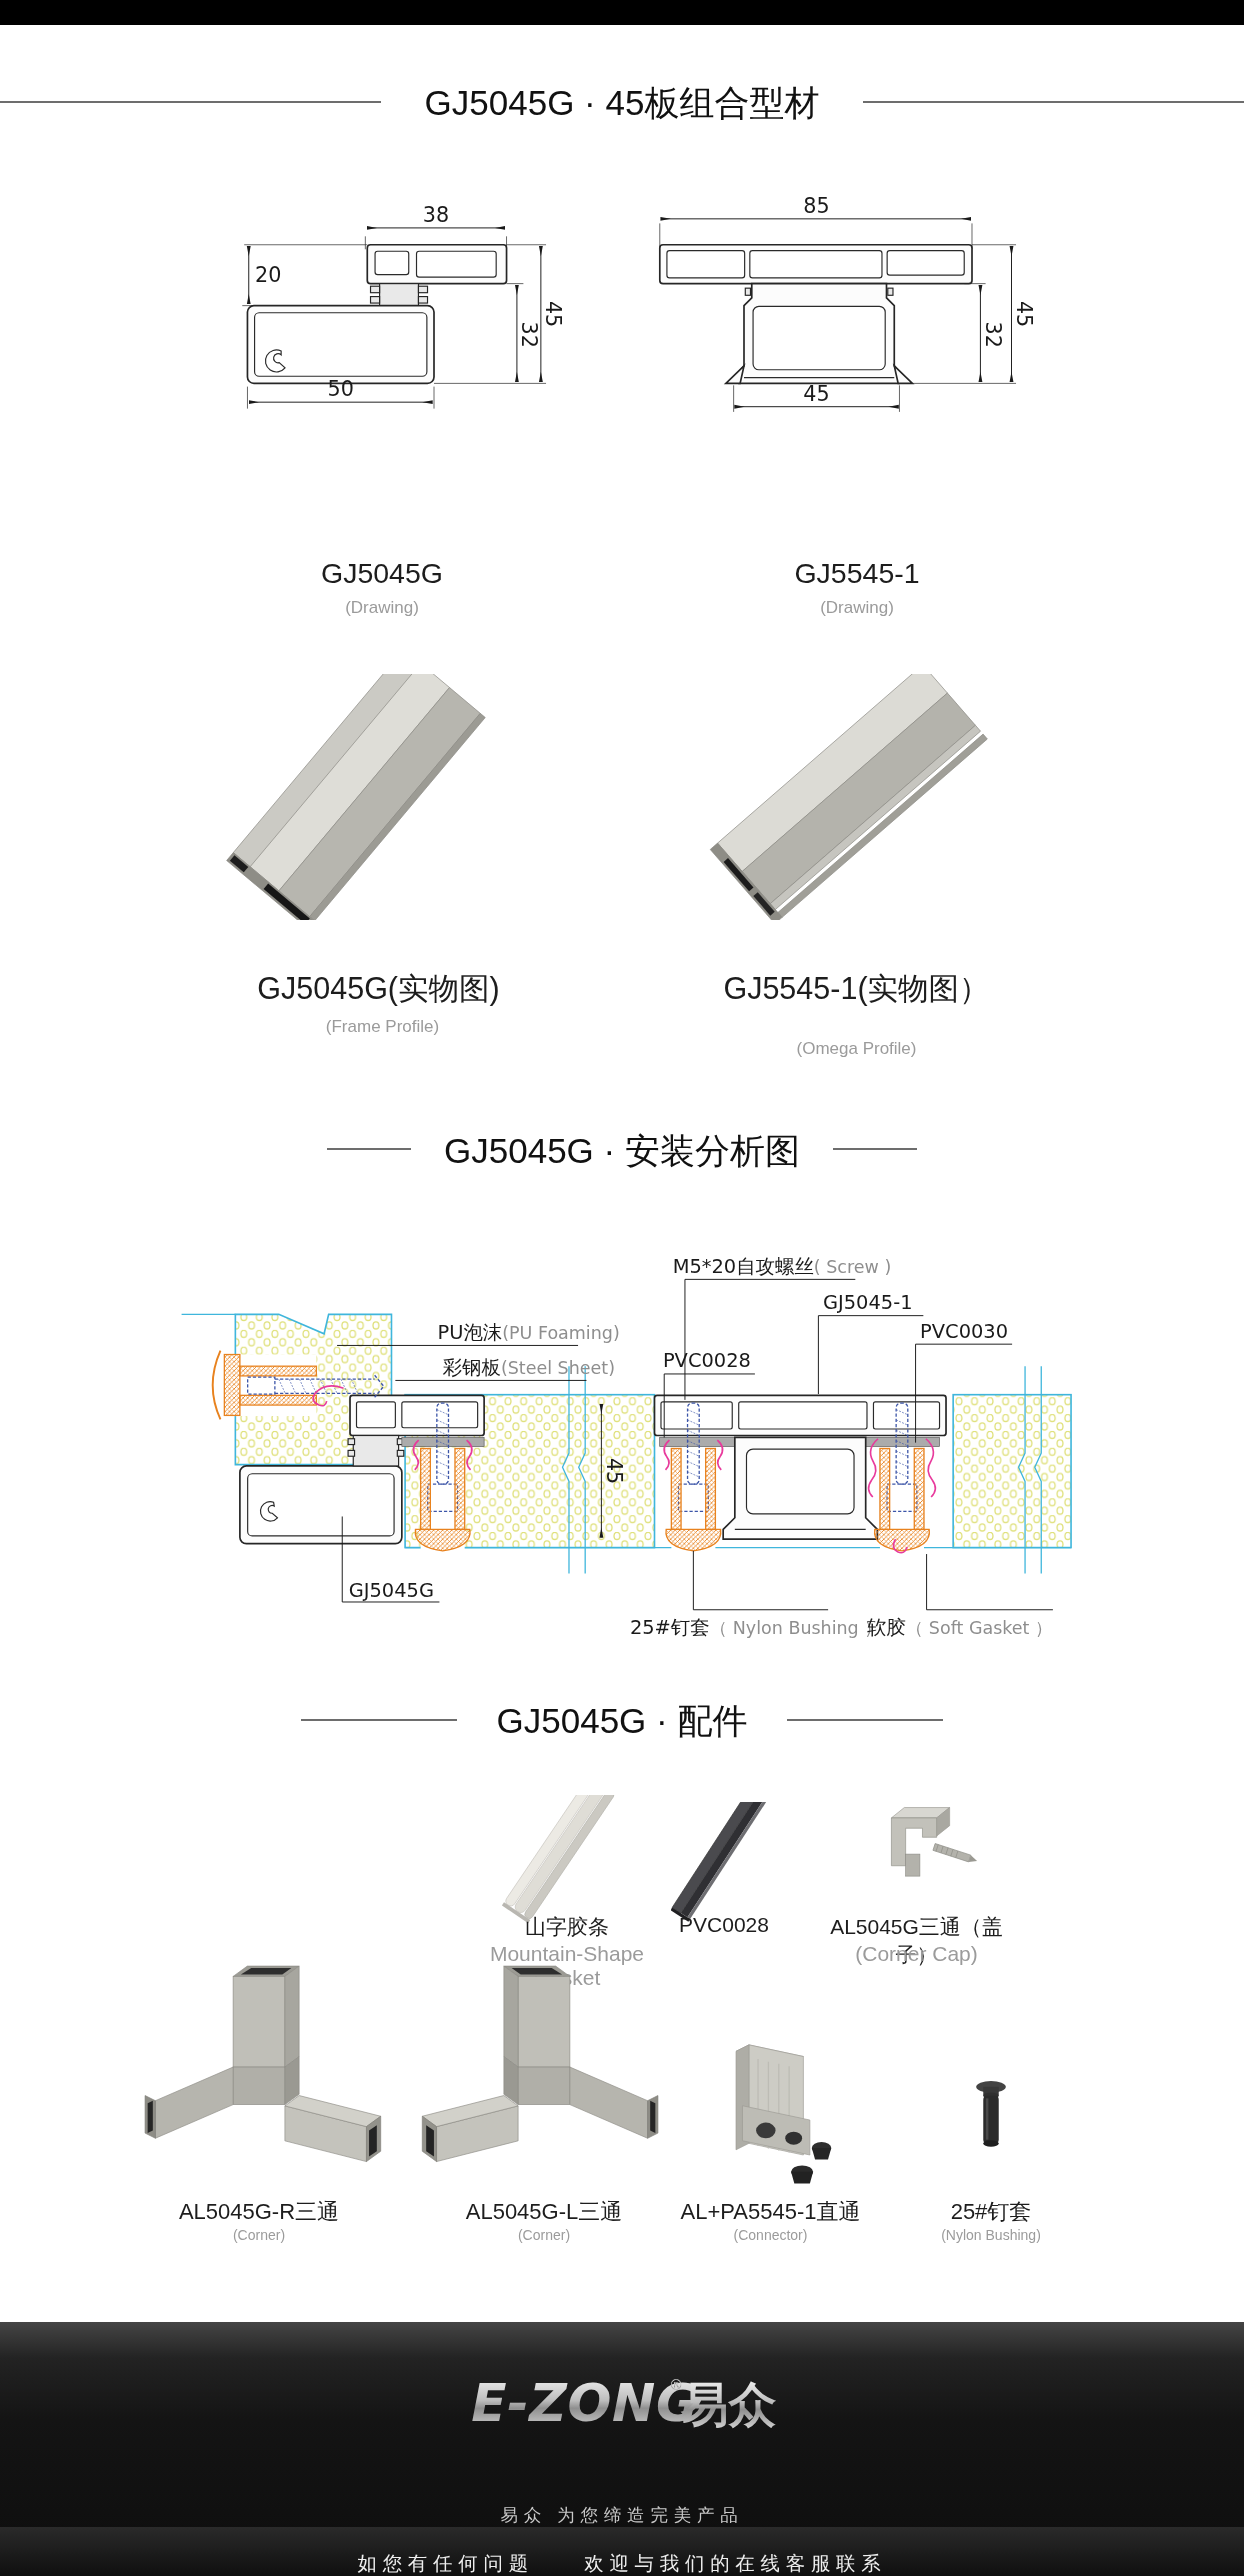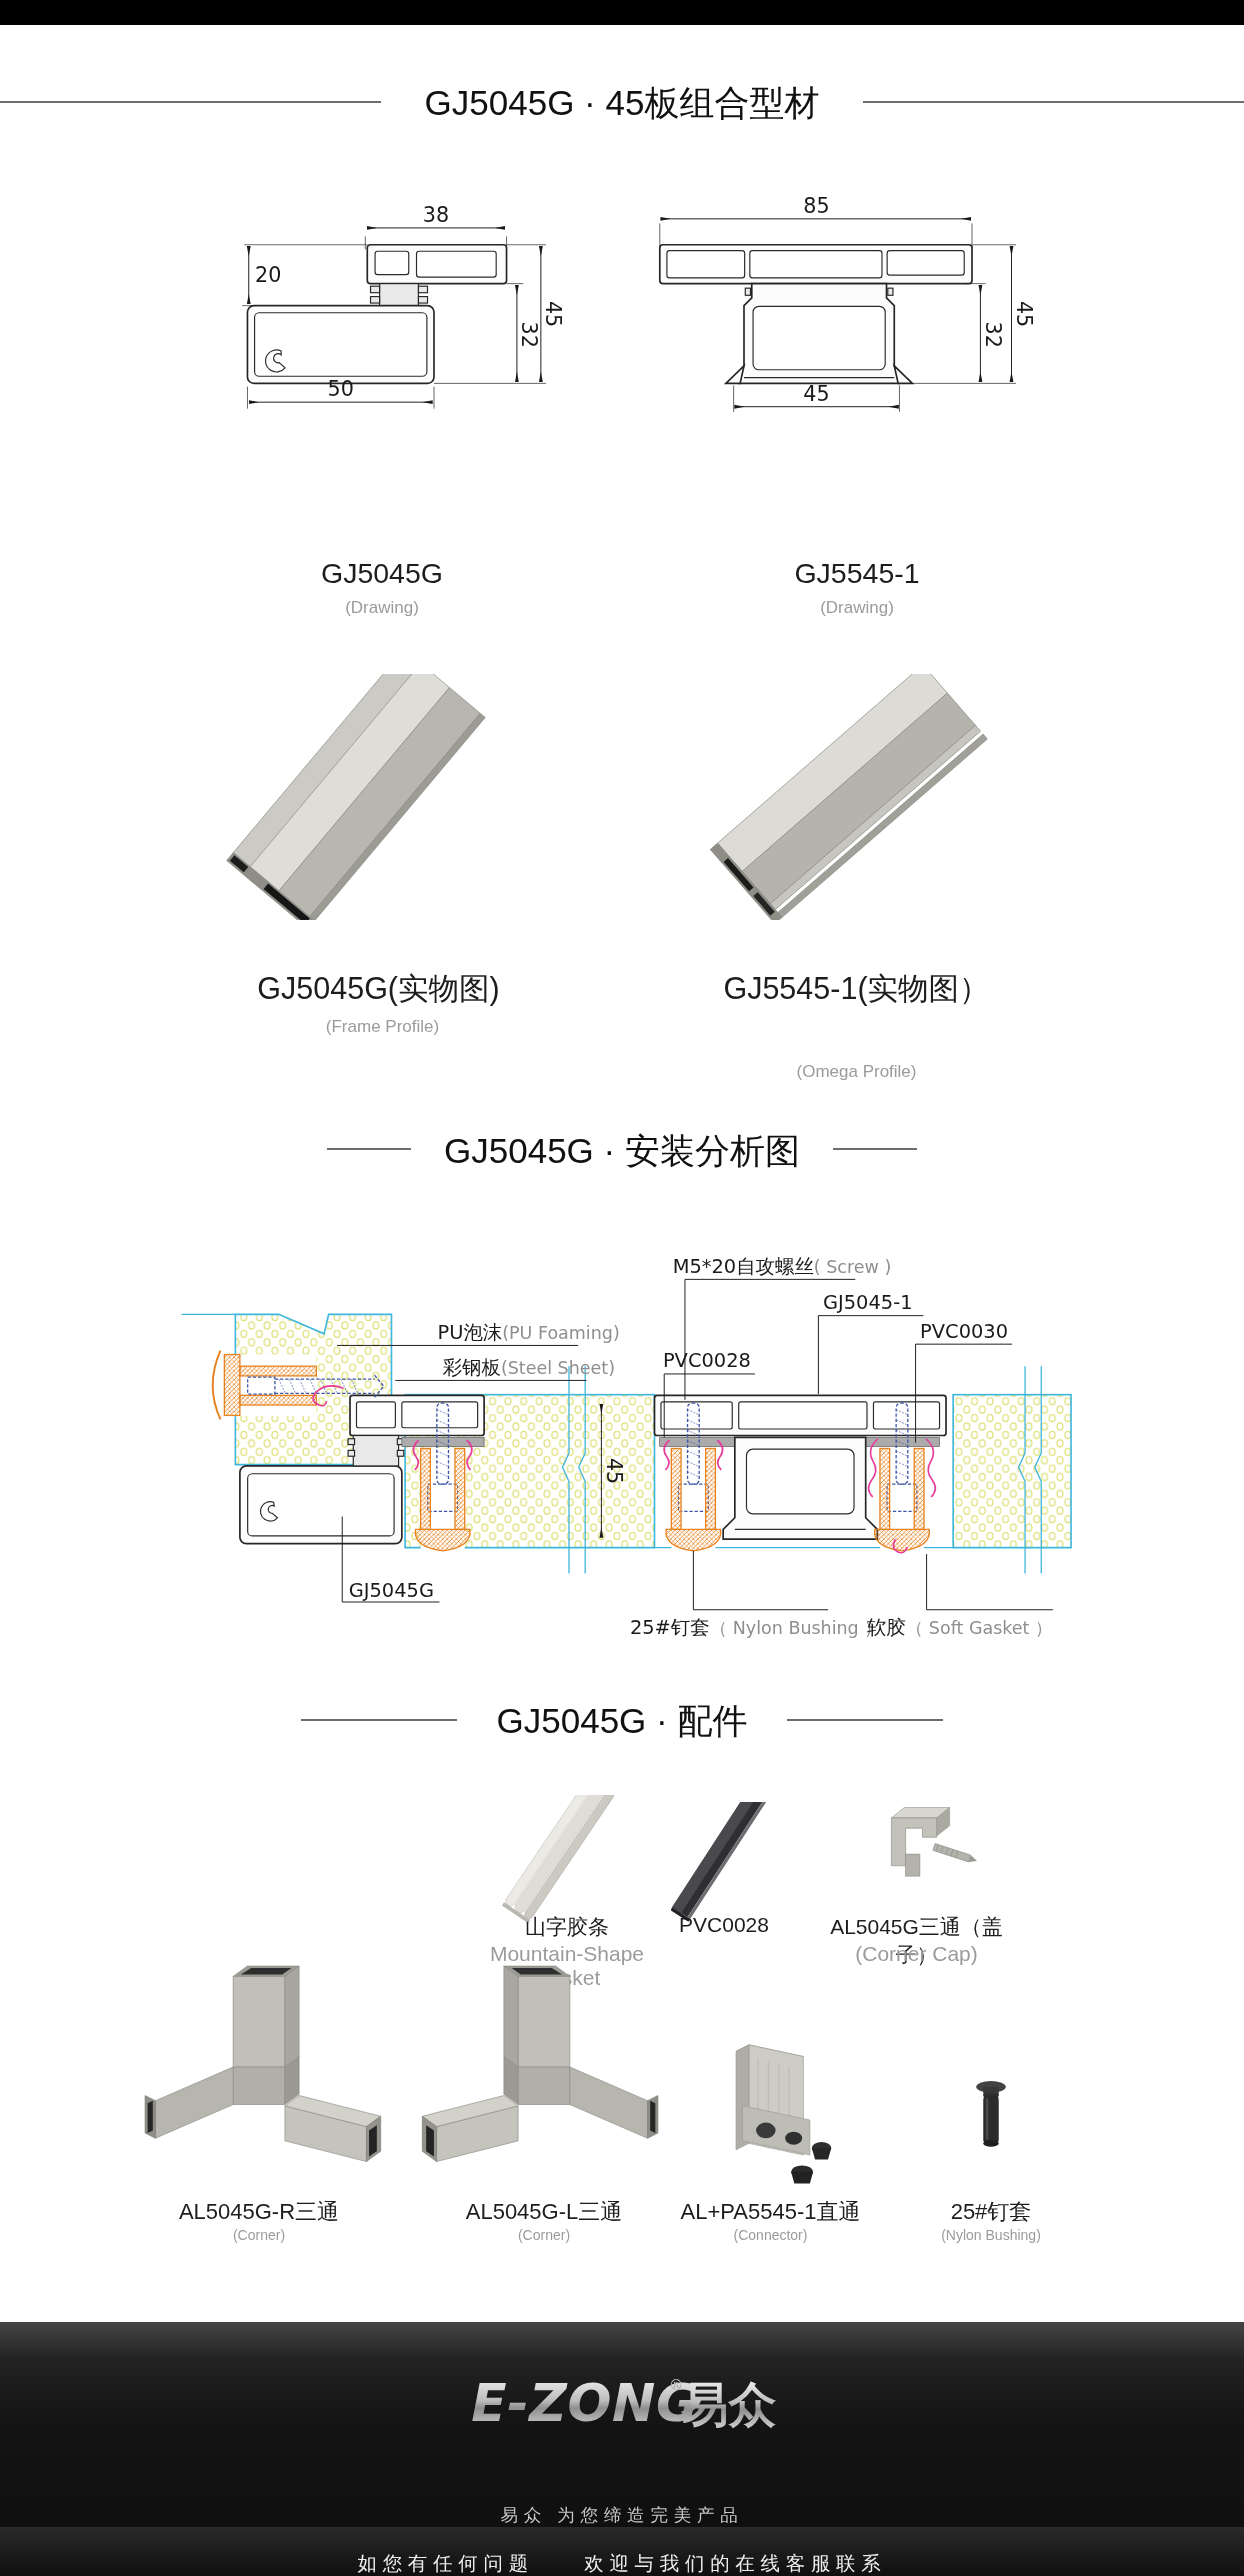--- a/index.html
+++ b/index.html
@@ -162,21 +162,21 @@
       <rect x="0" y="84" width="420" height="10" fill="#A09F98"></rect>
       <polygon points="-15,-58 0,-58 0,94 -15,94" fill="#8E8D86"></polygon>
       <rect x="-12" y="-30" width="9" height="60" fill="#1b1b1b" stroke="none"></rect>
       <rect x="-12" y="40" width="9" height="40" fill="#242424" stroke="none"></rect>
     </g>
   </svg>
 
   <div class="name fz47" style="left:184px;top:969px;width:389px">GJ5045G(实物图)</div>
   <div class="cap fz30" style="left:188px;top:1017px;width:389px">(Frame Profile)</div>
   <div class="name fz47" style="left:662px;top:969px;width:389px">GJ5545-1(实物图）</div>
-  <div class="cap fz30" style="left:662px;top:1062px;width:389px">(Omega Profile)</div>
+  <div class="cap fz30" style="left:662px;top:1039px;width:389px">(Omega Profile)</div>
 
   <div class="rule" style="left:327px;top:1148px;width:84px"></div>
   <div class="rule" style="left:833px;top:1148px;width:84px"></div>
   <div class="h1" style="top:1128px">GJ5045G · 安装分析图</div>
 
   <svg class="abs" style="left:84px;top:1212px" width="992" height="447" viewBox="0 0 1530 690">
     <defs>
       <pattern id="pudots" width="24" height="26" patternUnits="userSpaceOnUse">
         <ellipse cx="6" cy="6" rx="4.5" ry="5.5" fill="none" stroke="#DFE07A" stroke-width="2"></ellipse>
         <ellipse cx="18" cy="19" rx="4.5" ry="5.5" fill="none" stroke="#DFE07A" stroke-width="2"></ellipse>

